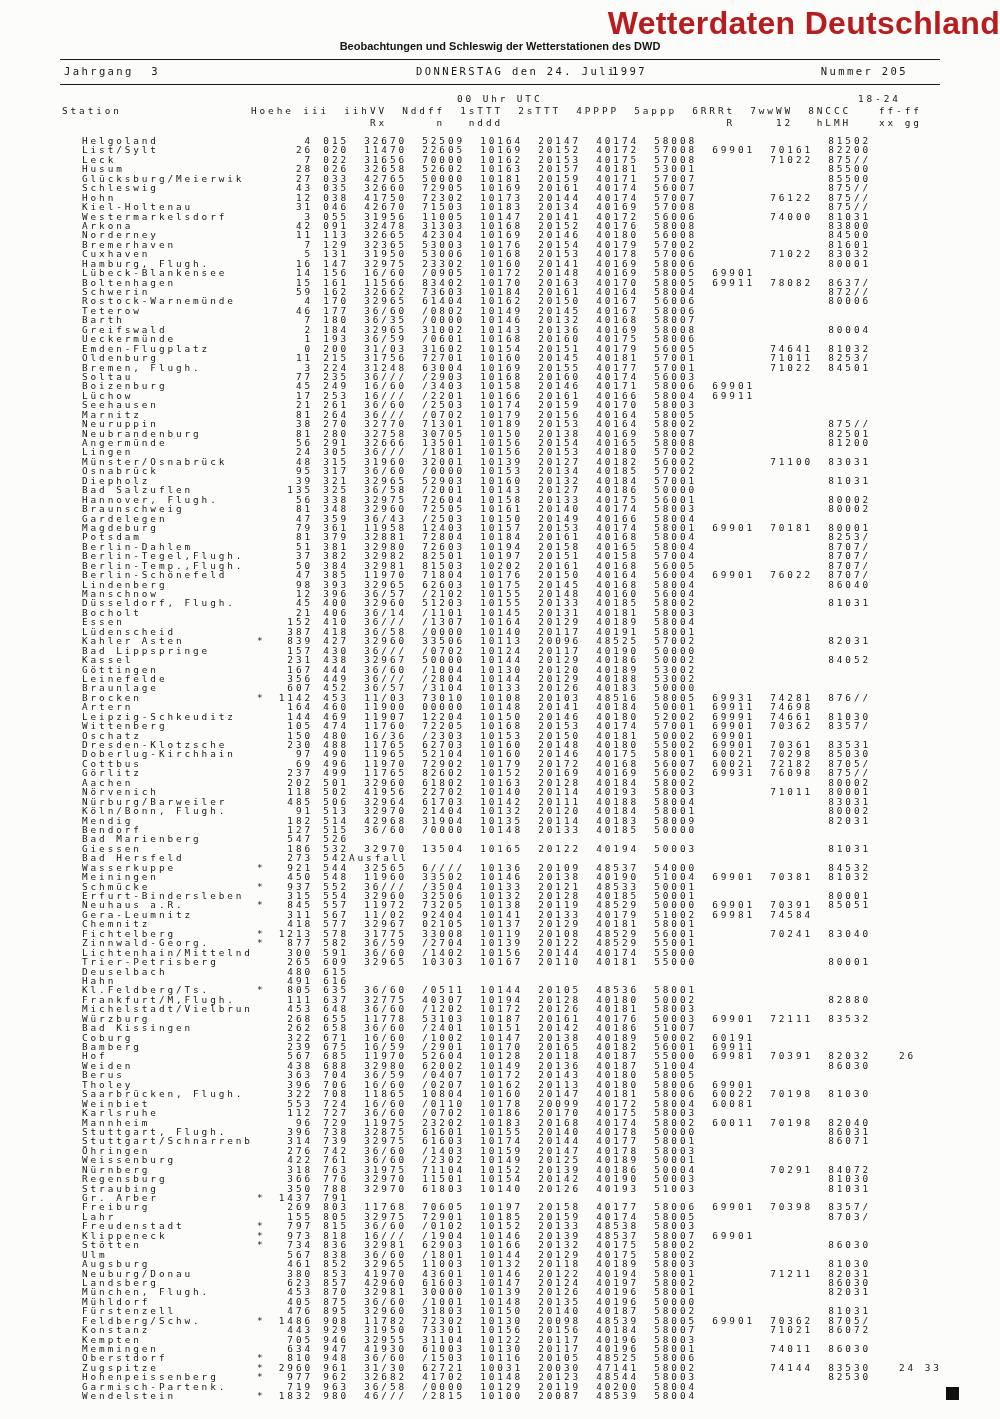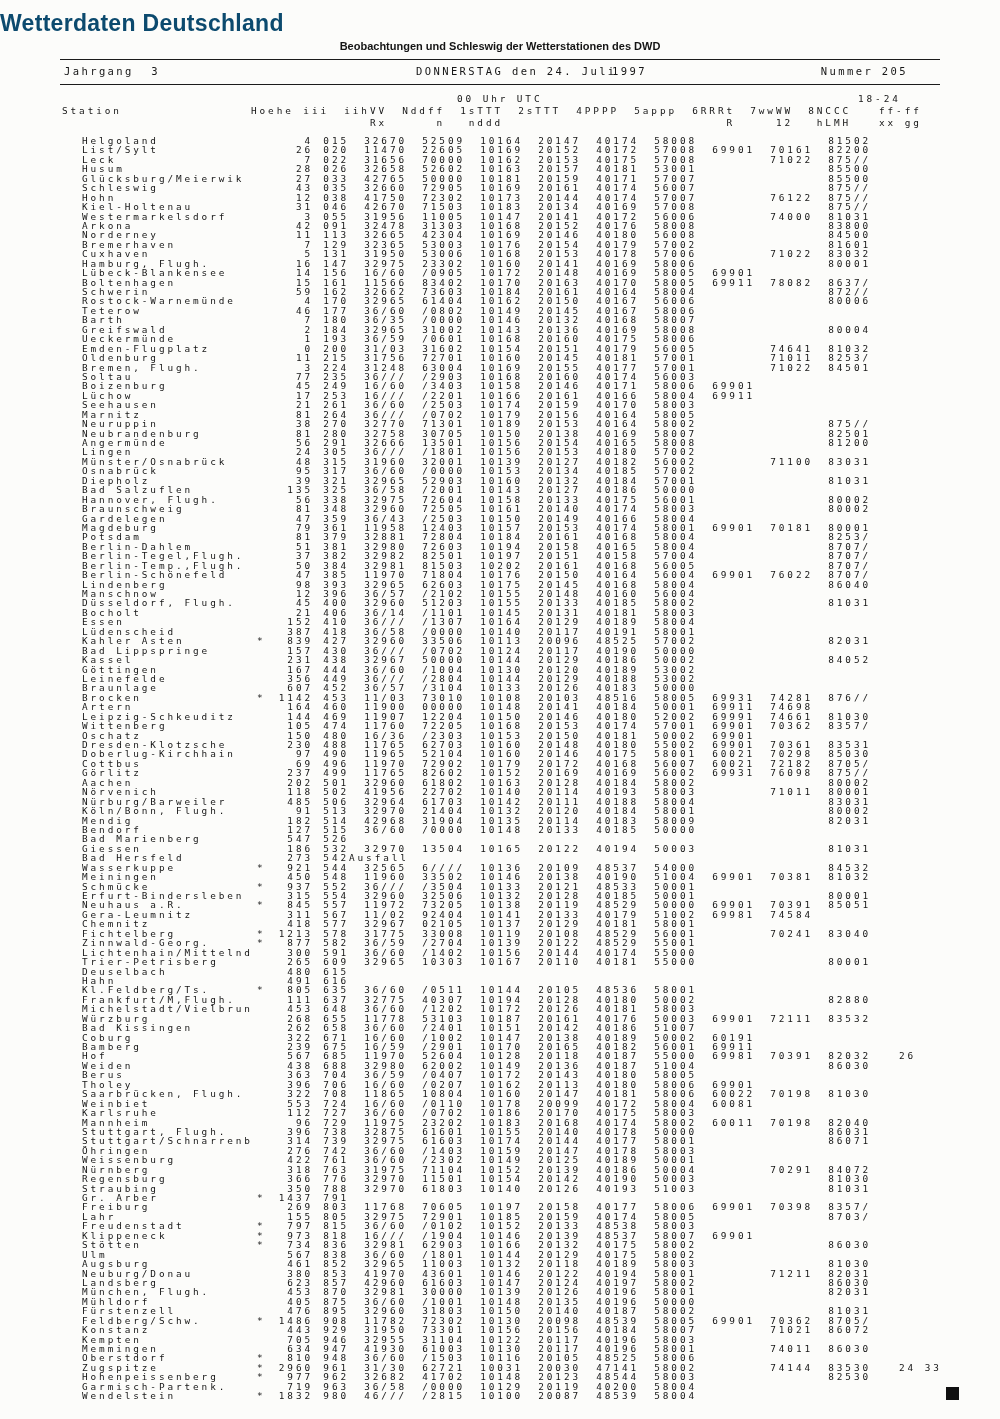--- a/index.html
+++ b/index.html
@@ -11,25 +11,25 @@
     margin: 0 auto;
     background: #fcfcfa;
     color: #161616;
     overflow: hidden;
     font-family: "DejaVu Sans Mono", monospace;
   }
   .title {
     margin: 10px 0 0 0;
     font-family: "Liberation Sans", sans-serif;
     font-weight: bold;
-    font-size: 23px;
+    font-size: 32px;
     line-height: 27px;
-    text-align: left;
+    text-align: right;
     letter-spacing: 0.3px;
-    color: #0c4a6e;
+    color: #b91c1c;
   }
   .subtitle {
     margin: 3px 0 7px 0;
     font-family: "Liberation Sans", sans-serif;
     font-weight: bold;
     font-size: 11px;
     line-height: 12px;
     text-align: center;
     color: #141414;
   }

